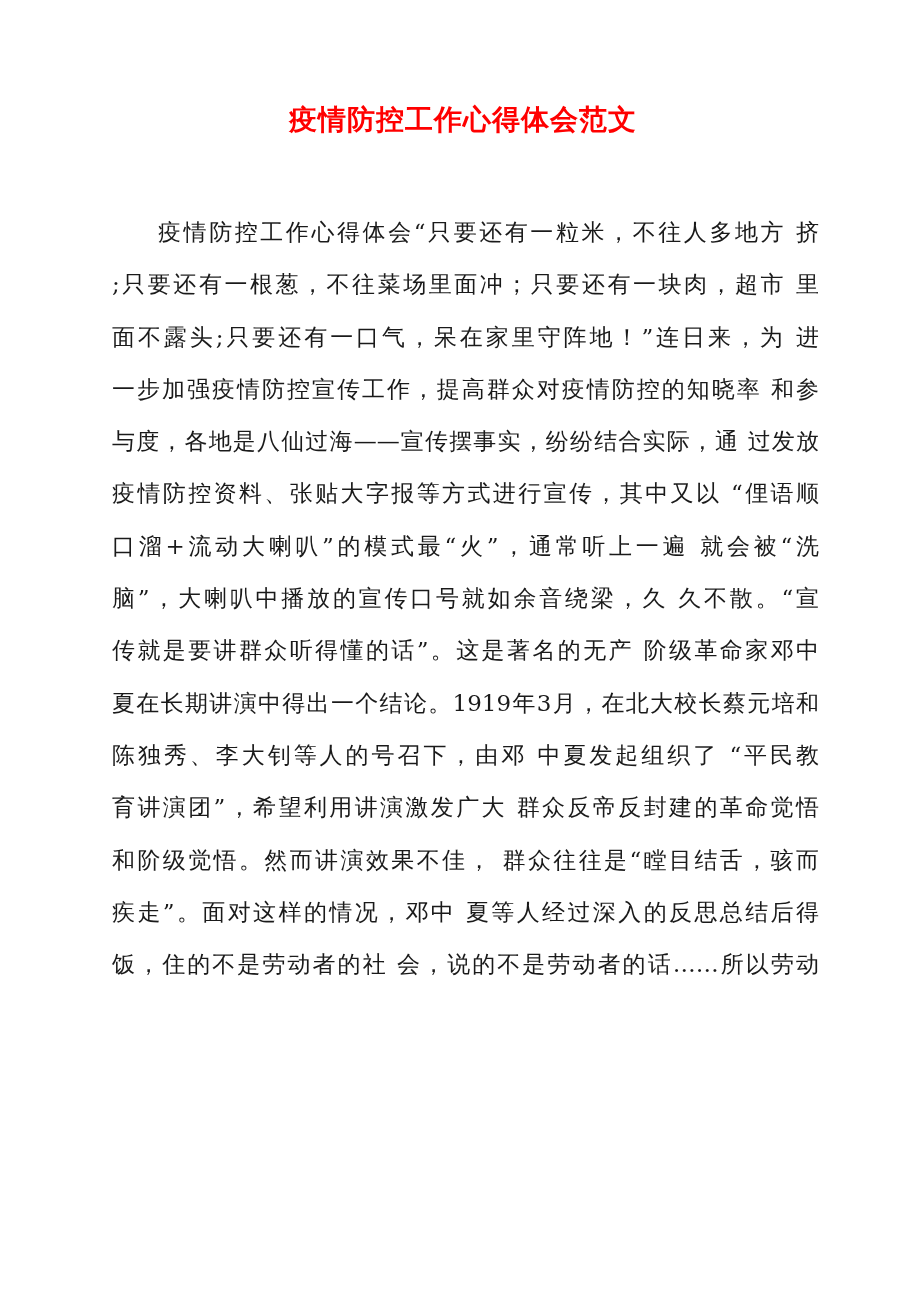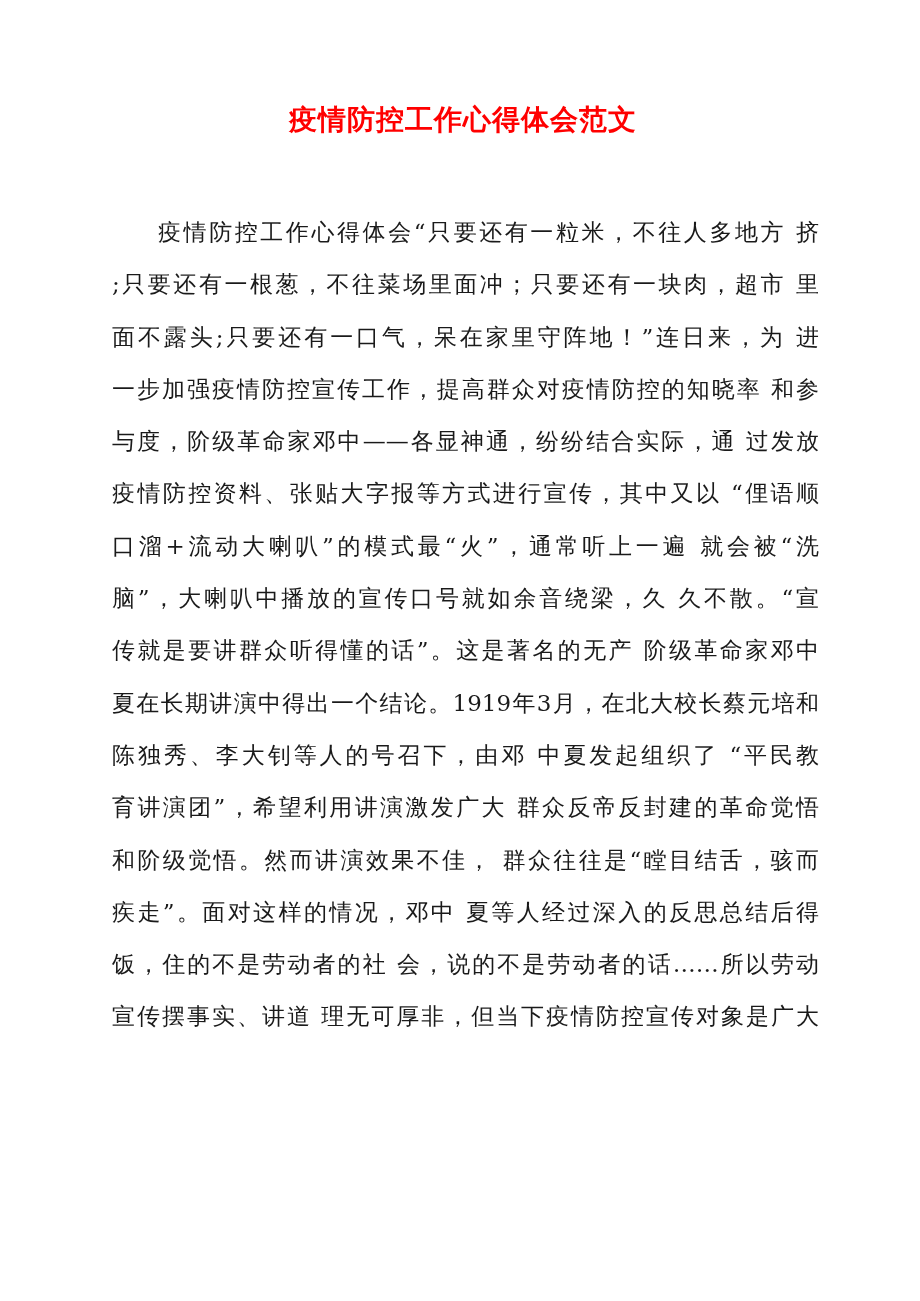--- a/index.html
+++ b/index.html
@@ -60,26 +60,25 @@
 <body>
 
 <div class="page">
   <div class="doc-title">疫情防控工作心得体会范文</div>
 
   <div class="body-text">
     <span class="line first">疫情防控工作心得体会“只要还有一粒米，不往人多地方  挤</span>
     <span class="line">;只要还有一根葱，不往菜场里面冲；只要还有一块肉，超市  里</span>
     <span class="line">面不露头;只要还有一口气，呆在家里守阵地！”连日来，为  进</span>
     <span class="line">一步加强疫情防控宣传工作，提高群众对疫情防控的知晓率  和参</span>
-    <span class="line">与度，阶级革命家邓中——各显神通，纷纷结合实际，通  过发放</span>
+    <span class="line">与度，各地是八仙过海——宣传摆事实，纷纷结合实际，通  过发放</span>
     <span class="line">疫情防控资料、张贴大字报等方式进行宣传，其中又以  “俚语顺</span>
     <span class="line">口溜+流动大喇叭”的模式最“火”，通常听上一遍  就会被“洗</span>
     <span class="line">脑”，大喇叭中播放的宣传口号就如余音绕梁，久  久不散。“宣</span>
     <span class="line">传就是要讲群众听得懂的话”。这是著名的无产  阶级革命家邓中</span>
     <span class="line">夏在长期讲演中得出一个结论。1919年3月，在北大校长蔡元培和</span>
     <span class="line">陈独秀、李大钊等人的号召下，由邓  中夏发起组织了  “平民教</span>
     <span class="line">育讲演团”，希望利用讲演激发广大  群众反帝反封建的革命觉悟</span>
     <span class="line">和阶级觉悟。然而讲演效果不佳，  群众往往是“瞠目结舌，骇而</span>
     <span class="line">疾走”。面对这样的情况，邓中  夏等人经过深入的反思总结后得</span>
     <span class="line">饭，住的不是劳动者的社  会，说的不是劳动者的话……所以劳动</span>
-    <span class="line">宣传摆事实、讲道  理无可厚非，但当下疫情防控宣传对象是广大</span>
   </div>
 </div>
 
 </body></html>

